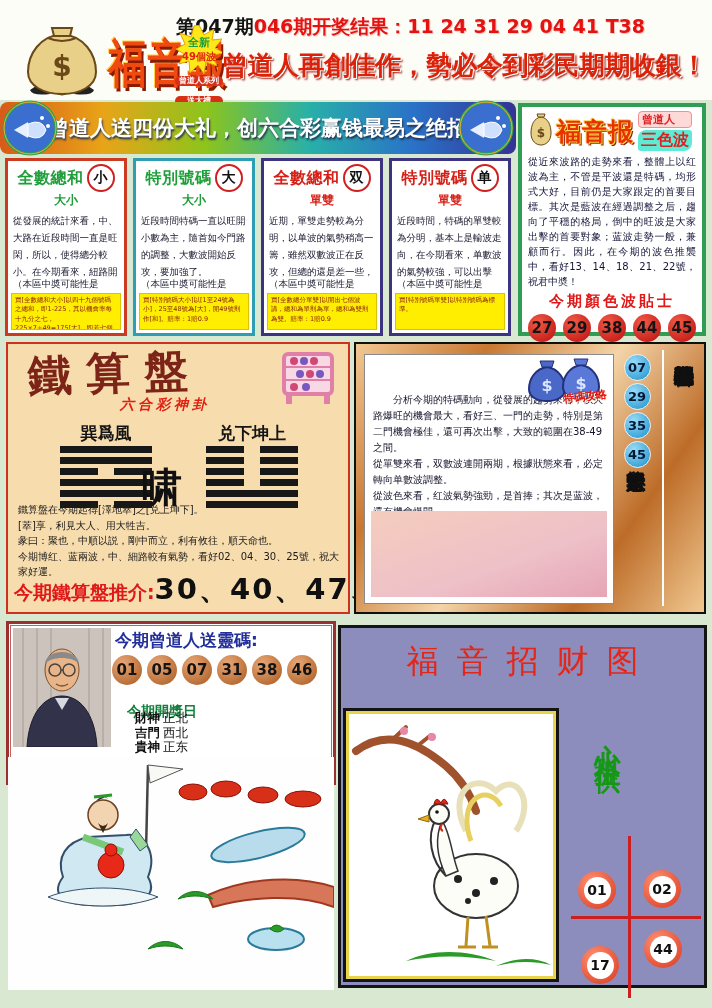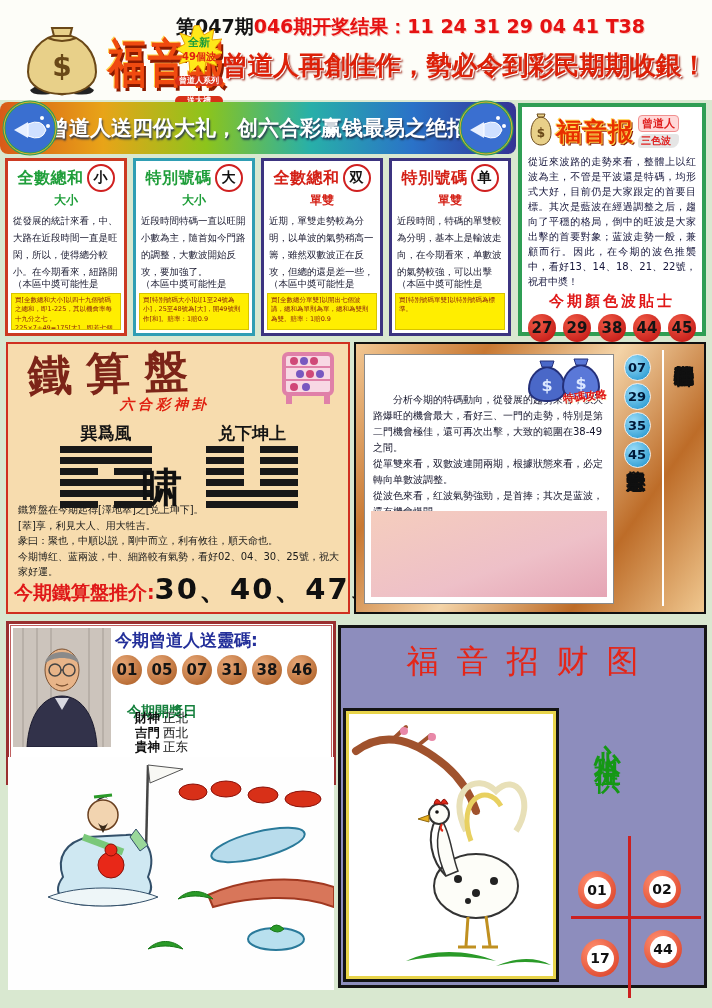--- a/index.html
+++ b/index.html
@@ -52,21 +52,21 @@
 
   
   .sidebar{left:518px;top:103px;width:188px;height:233px;background:#fff;
       border:4px solid #2f9e54;box-sizing:border-box;padding:3px 6px;}
   .sb-head{display:flex;align-items:center;gap:2px;height:42px;}
   .sb-title{font-size:25px;font-weight:800;color:#e83000;letter-spacing:1px;white-space:nowrap;
       text-shadow:1px 1px 0 #ffd24a,-1px -1px 0 #ffd24a,2px 2px 0 #8a1a00;}
   .sb-tags{display:flex;flex-direction:column;gap:2px;margin-left:2px;}
   .sb-tag1{font-size:11px;font-weight:700;color:#e02020;background:#ffd8d8;border:1px solid #f09090;
       border-radius:4px;padding:0 3px;white-space:nowrap;}
-  .sb-tag2{font-size:10px;font-weight:800;color:#e02020;background:#e5e5e5;
+  .sb-tag2{font-size:16px;font-weight:800;color:#e02020;background:#5eead4;
       border-radius:8px 3px 8px 3px;padding:0 3px;white-space:nowrap;}
   .sb-body{font-size:10px;line-height:1.5;text-align:justify;color:#14143a;margin-top:2px;}
   .sb-tips{text-align:center;color:#e01818;font-weight:800;font-size:15px;letter-spacing:3px;margin-top:3px;}
   .sb-balls{display:flex;justify-content:space-between;margin-top:3px;}
   .red-ball{width:28px;height:28px;border-radius:50%;color:#141414;font-weight:800;font-size:15px;
       background:radial-gradient(circle at 35% 30%,#f05a46,#bc0e0e);
       display:flex;align-items:center;justify-content:center;}
 
   
   .abacus{left:6px;top:342px;width:344px;height:272px;background:#f7dcae;
@@ -137,21 +137,21 @@
   .ft-side span{writing-mode:vertical-rl;text-orientation:upright;color:#159815;
       font-size:26px;font-weight:800;letter-spacing:8px;}
   .ft-cross-v{left:287px;top:208px;width:3px;height:162px;background:#cc2020;}
   .ft-cross-h{left:230px;top:288px;width:130px;height:3px;background:#cc2020;}
   .f-ball{width:38px;height:38px;border-radius:50%;
       background:radial-gradient(circle at 35% 30%,#ff9070,#d83820);
       display:flex;align-items:center;justify-content:center;}
   .f-ball span{background:#fff;border-radius:50%;width:27px;height:27px;display:flex;
       align-items:center;justify-content:center;font-size:14px;font-weight:800;color:#101010;}
   .fb1{left:237px;top:243px;} .fb2{left:302px;top:242px;}
-  .fb3{left:240px;top:311px;text-align:center;} .fb4{left:303px;top:302px;}
+  .fb3{left:240px;top:318px;text-align:center;} .fb4{left:303px;top:302px;}
 </style>
 </head>
 <body>
 
 <div id="page">
 
   <div class="abs top-band"></div>
 
   <div class="abs top-line">
     <span class="issue">第047期</span><span class="result">046期开奖结果：11 24 31 29 04 41 T38</span>

